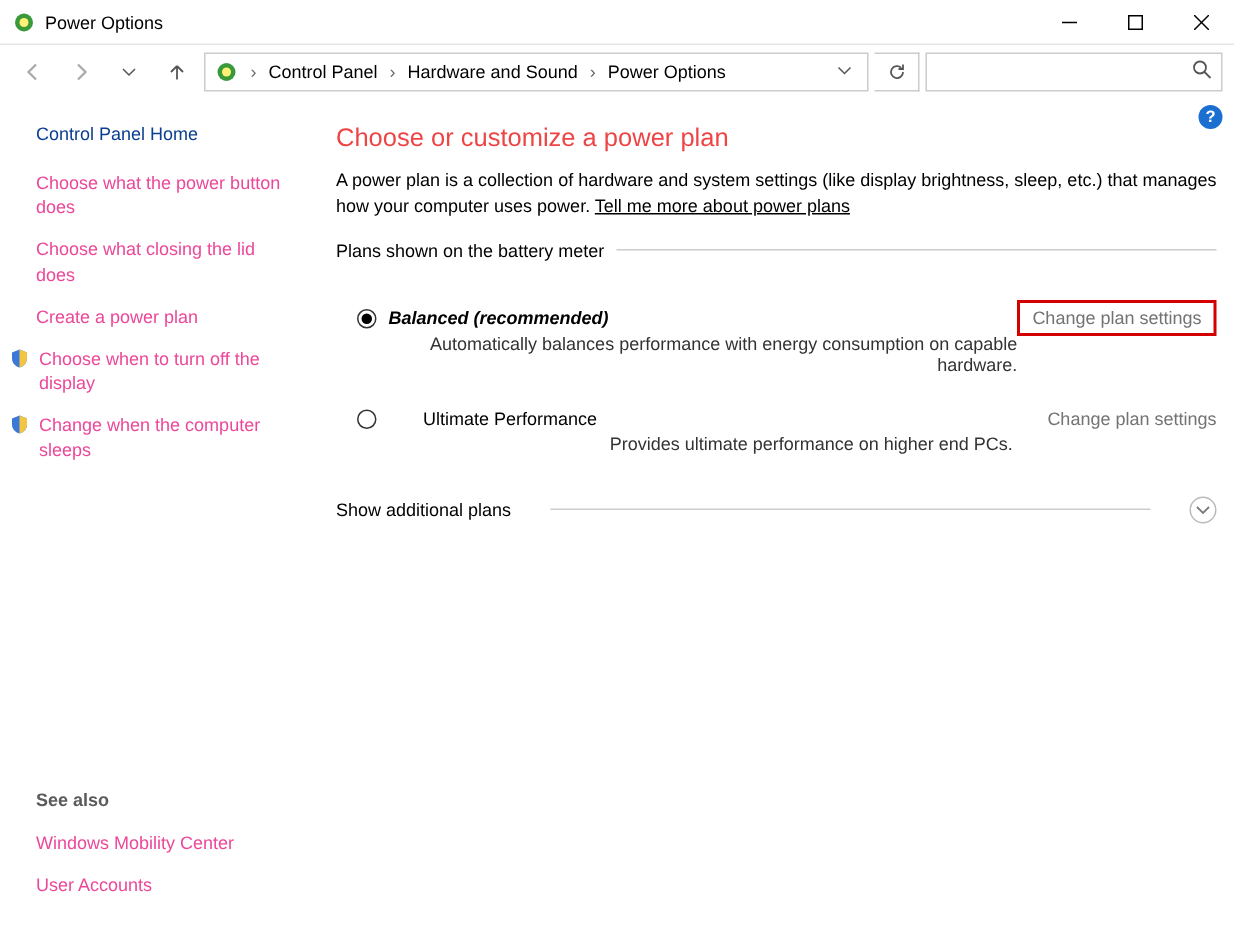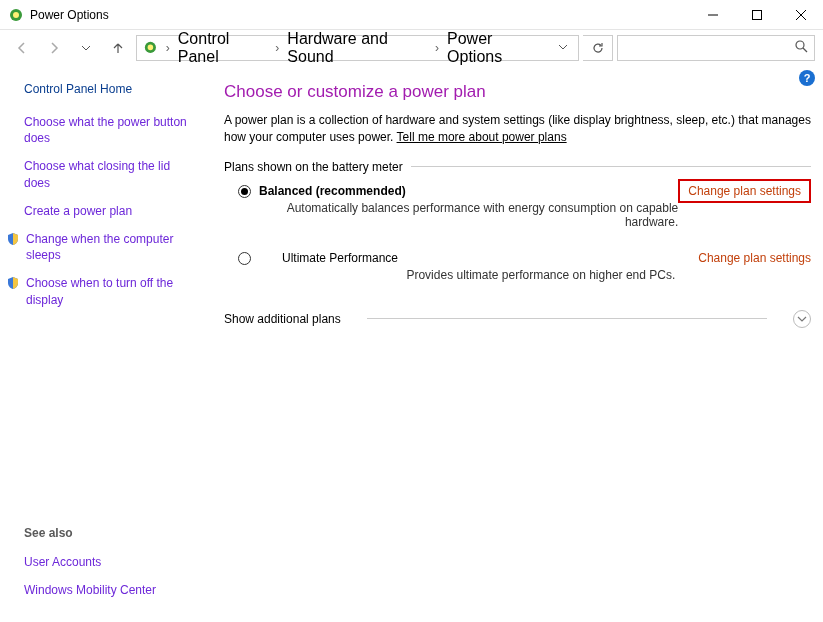--- a/index.html
+++ b/index.html
@@ -36,21 +36,21 @@
       border: 1px solid #ccc;
       height: 26px;
       display: flex;
       align-items: center;
       flex: 1;
       padding: 0 4px;
       gap: 2px;
     }
     .crumbs .crumb-icon { width: 16px; height: 16px; margin: 0 4px 0 2px; }
     .crumbs .sep { color: #666; padding: 0 2px; }
-    .crumbs .crumb { padding: 0 4px; font-size: 16px; cursor: pointer; }
+    .crumbs .crumb { padding: 0 4px; font-size: 12px; cursor: pointer; }
     .crumbs .drop { color: #555; padding: 0 6px; cursor: pointer; }
     .refreshbtn { border: 1px solid #ccc; border-left: none; height: 26px; width: 30px; display: flex; align-items: center; justify-content: center; cursor: pointer; }
     .searchbox {
       border: 1px solid #ccc;
       height: 26px;
       width: 198px;
       display: flex;
       align-items: center;
       padding: 0 6px;
     }
@@ -60,65 +60,65 @@
       display: flex;
       height: calc(622px - 30px - 36px);
     }
     .sidebar {
       width: 210px;
       padding: 16px 12px 12px 24px;
       display: flex;
       flex-direction: column;
     }
     .sidebar-home { color: #0a3e8f; font-size: 12px; margin-bottom: 18px; cursor: pointer; }
-    .sidebar-link { color: #6d28d9; font-size: 12px; margin-bottom: 12px; cursor: pointer; line-height: 1.35; }
+    .sidebar-link { color: #ec4899; font-size: 12px; margin-bottom: 12px; cursor: pointer; line-height: 1.35; }
     .sidebar-link.withicon { display: flex; gap: 6px; margin-left: -18px; }
     .sidebar-link.withicon .li-icon { width: 14px; height: 14px; flex-shrink: 0; margin-top: 1px; }
     .sidebar .spacer { flex: 1; }
     .sidebar .seealso { color: #5a5a5a; font-size: 12px; margin-bottom: 14px; font-weight: bold; }
     .main {
       flex: 1;
       padding: 16px 12px 12px 14px;
       position: relative;
     }
     .helpicon {
       position: absolute; right: 8px; top: 4px;
       width: 16px; height: 16px; border-radius: 50%;
       background: #1a6fd1; color: #fff; font-weight: bold;
       font-size: 11px; display: flex; align-items: center; justify-content: center;
       cursor: pointer;
     }
-    .main h1 { color: #a21caf; font-weight: normal; font-size: 17px; margin-bottom: 10px; }
+    .main h1 { color: #ef4444; font-weight: normal; font-size: 17px; margin-bottom: 10px; }
     .main .desc { font-size: 12px; line-height: 1.4; margin-bottom: 14px; }
     .main .desc a { color: #000000; text-decoration: underline; cursor: pointer; }
     .section-label {
       font-size: 12px;
       display: flex; align-items: center; gap: 8px;
-      margin-bottom: 6px;
+      margin-bottom: 27px;
     }
     .section-label .line { flex: 1; height: 1px; background: #ccc; }
     .plan {
       display: flex;
       padding: 4px 0 10px 14px;
       align-items: flex-start;
     }
     .radio {
       width: 13px; height: 13px; border: 1px solid #333; border-radius: 50%;
       margin-top: 1px; margin-right: 8px; flex-shrink: 0; position: relative;
       cursor: pointer;
     }
     .radio.checked::after {
       content: ""; position: absolute; top: 2px; left: 2px;
       width: 7px; height: 7px; background: #000; border-radius: 50%;
     }
     .plan-body { flex: 1; }
     .plan-name { font-size: 12px; }
-    .plan-name.bold { font-weight: bold; }
+    .plan-name.bold { font-weight: bold; font-style: italic; }
     .plan-desc { font-size: 12px; color: #333; margin-top: 3px; padding-left: 0; text-align: right; }
-    .plan-link { color: #c2410c; font-size: 12px; cursor: pointer; padding-top: 0; white-space: nowrap; }
+    .plan-link { color: #737373; font-size: 12px; cursor: pointer; padding-top: 0; white-space: nowrap; }
     .highlighted { border: 2px solid #d40000; padding: 3px 8px; margin-top: -5px; }
     .expand-row {
       display: flex; align-items: center; gap: 26px; margin-top: 18px;
     }
     .expand-row .line { flex: 1; height: 1px; background: #ccc; }
     .expbtn {
       width: 18px; height: 18px; border: 1px solid #bbb; border-radius: 50%;
       display: flex; align-items: center; justify-content: center;
       cursor: pointer;
     }
@@ -208,33 +208,33 @@
   <div class="sidebar">
     <div class="sidebar-home">Control Panel Home</div>
     <div class="sidebar-link">Choose what the power button does</div>
     <div class="sidebar-link">Choose what closing the lid does</div>
     <div class="sidebar-link">Create a power plan</div>
     <div class="sidebar-link withicon">
       <span class="li-icon"><svg viewBox="0 0 14 14">
             <path d="M7 1 L12 3 V7 C12 10 9.5 12.5 7 13 C4.5 12.5 2 10 2 7 V3 Z" fill="#3b78d8"></path>
             <path d="M7 1 L12 3 V7 C12 10 9.5 12.5 7 13 Z" fill="#f4c542"></path>
           </svg></span>
-      <span>Change when the computer sleeps</span>
+      <span>Choose when to turn off the display</span>
     </div>
     <div class="sidebar-link withicon">
       <span class="li-icon"><svg viewBox="0 0 14 14">
             <path d="M7 1 L12 3 V7 C12 10 9.5 12.5 7 13 C4.5 12.5 2 10 2 7 V3 Z" fill="#3b78d8"></path>
             <path d="M7 1 L12 3 V7 C12 10 9.5 12.5 7 13 Z" fill="#f4c542"></path>
           </svg></span>
-      <span>Choose when to turn off the display</span>
+      <span>Change when the computer sleeps</span>
     </div>
     <div class="spacer"></div>
     <div class="seealso">See also</div>
+    <div class="sidebar-link">Windows Mobility Center</div>
     <div class="sidebar-link">User Accounts</div>
-    <div class="sidebar-link">Windows Mobility Center</div>
   </div>
 
   <div class="main">
     <div class="helpicon">?</div>
     <h1>Choose or customize a power plan</h1>
     <p class="desc">
       <span>A power plan is a collection of hardware and system settings (like display brightness, sleep, etc.) that manages how your computer uses power. </span><a>Tell me more about power plans</a>
     </p>
     <div class="section-label">
       <span>Plans shown on the battery meter</span>

